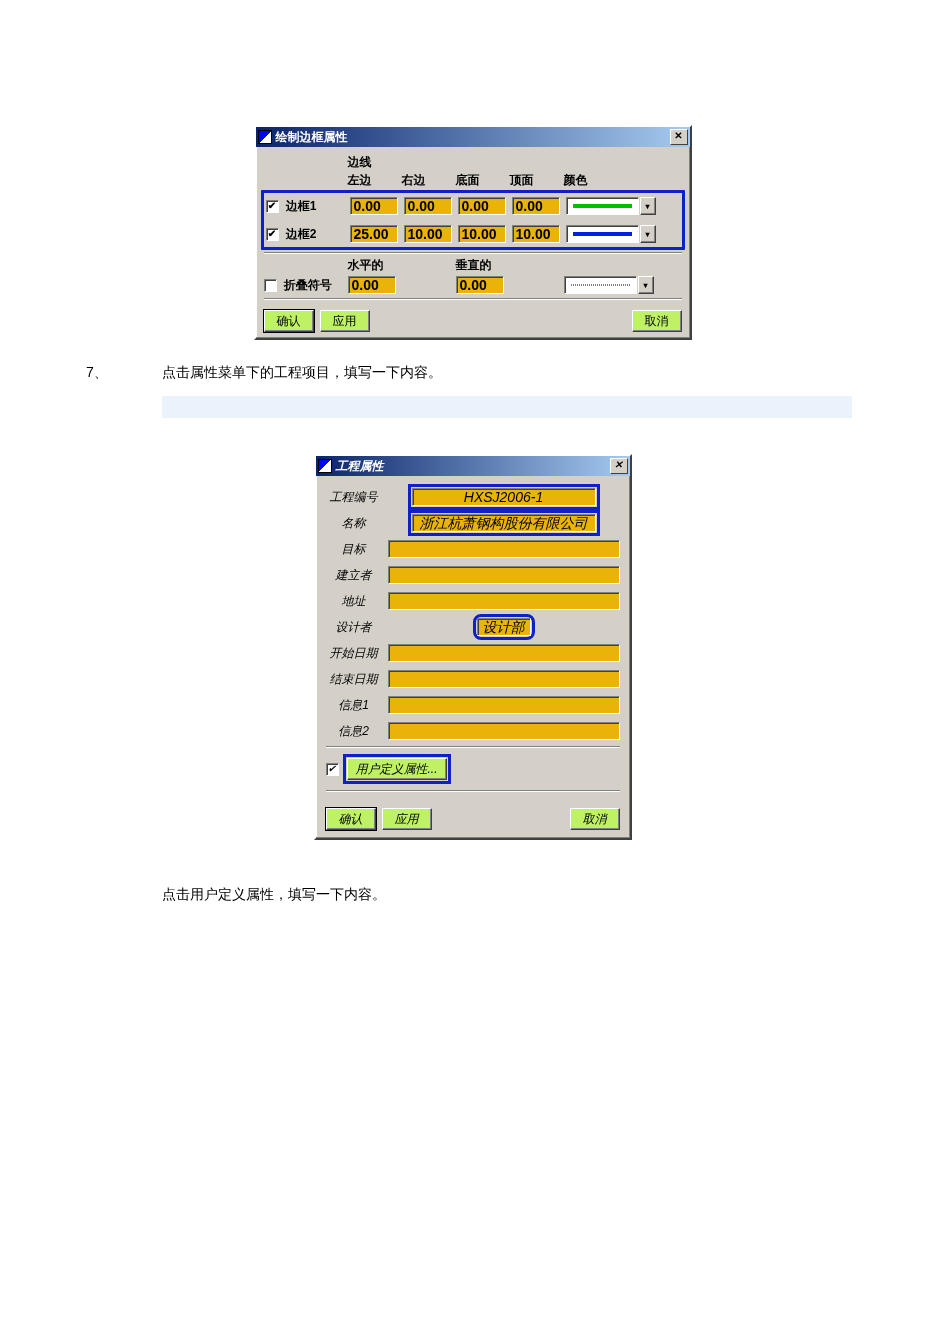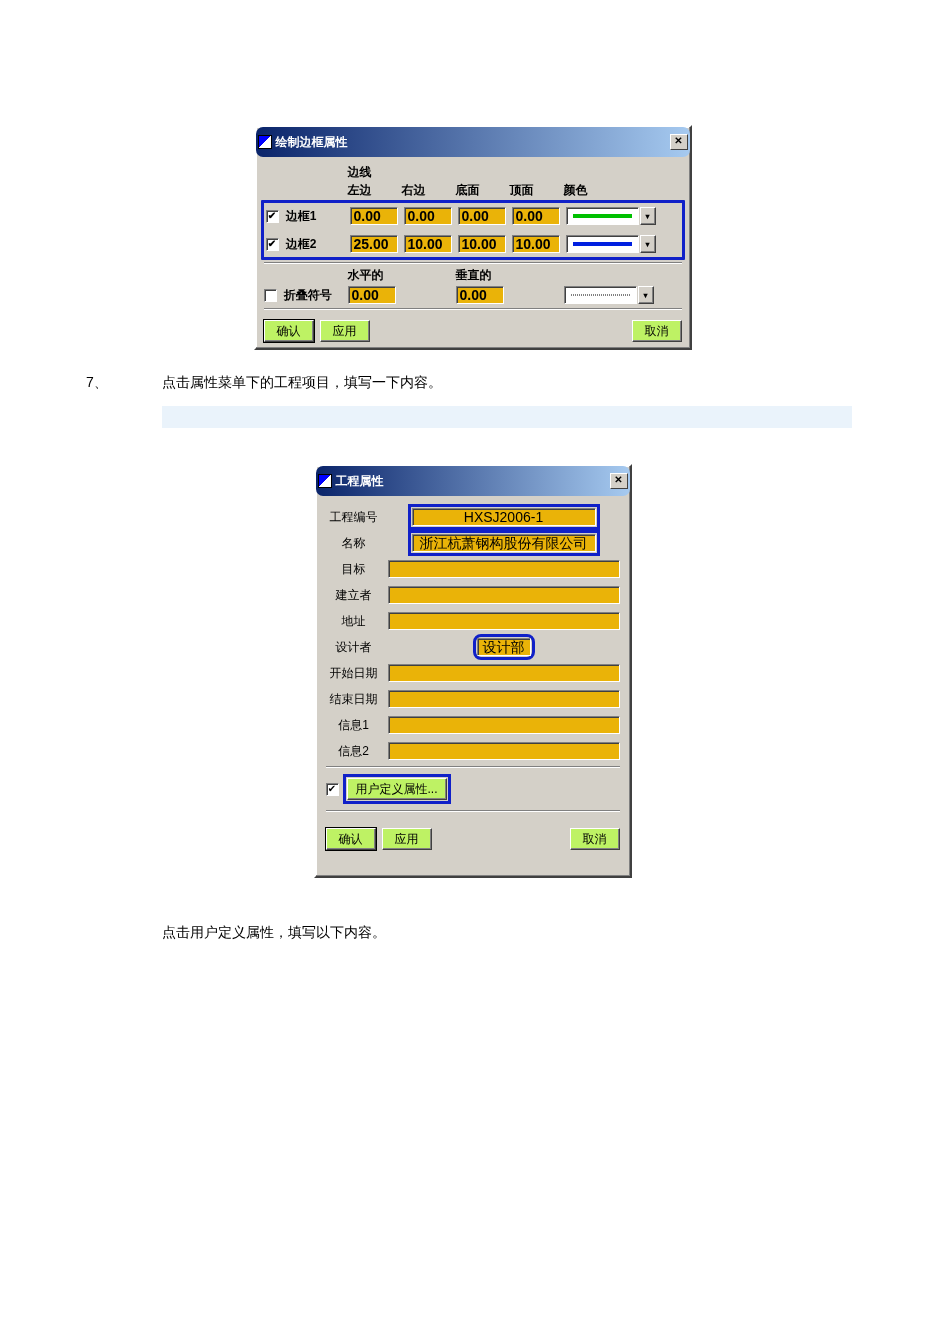--- a/index.html
+++ b/index.html
@@ -24,27 +24,26 @@
     background: #d4d0c8;
     border: 2px solid #fff;
     border-right-color: #404040;
     border-bottom-color: #404040;
     box-shadow: inset -1px -1px #808080, inset 1px 1px #fff;
     box-sizing: border-box;
   }
   .titlebar {
     display: flex;
     align-items: center;
-    height: 30px;
+    height: 20px;
     background: linear-gradient(to right, #0a246a, #a6caf0);
     color: #fff;
     font-weight: bold;
     padding: 0 2px;
     font-size: 12px;
-    border-radius: 7px;
   }
   .titlebar .ticon {
     width: 14px; height: 14px;
     background: #d4d0c8;
     margin-right: 4px;
     display: inline-block;
     border: 1px solid #000;
     box-sizing: border-box;
     background: linear-gradient(135deg,#00f 50%,#fff 50%);
   }
@@ -209,21 +208,22 @@
     margin: 14px 0 0 162px;
     width: 690px;
     height: 22px;
     background: #eaf3fb;
   }
 
   
   .dlg2 {
     width: 318px;
     margin: 36px auto 0 auto;
-    padding-bottom: 24px;
+    padding-bottom: 6px;
+    font-style: italic;
   }
   .dlg2 .body {
     padding: 8px 10px 8px 10px;
   }
   .dlg2 .frow {
     display: grid;
     grid-template-columns: 56px 1fr;
     column-gap: 6px;
     align-items: center;
     min-height: 26px;
@@ -435,15 +435,15 @@
     </div>
     <div class="btnrow">
       <span class="winbtn default">确认</span>
       <span style="width:6px;"></span>
       <span class="winbtn">应用</span>
       <span class="spacer"></span>
       <span class="winbtn">取消</span>
     </div>
   </div>
 
-  <div class="para">点击用户定义属性，填写以下内容。</div>
+  <div class="para">点击用户定义属性，填写一下内容。</div>
 
 </div>
 
 </body></html>

